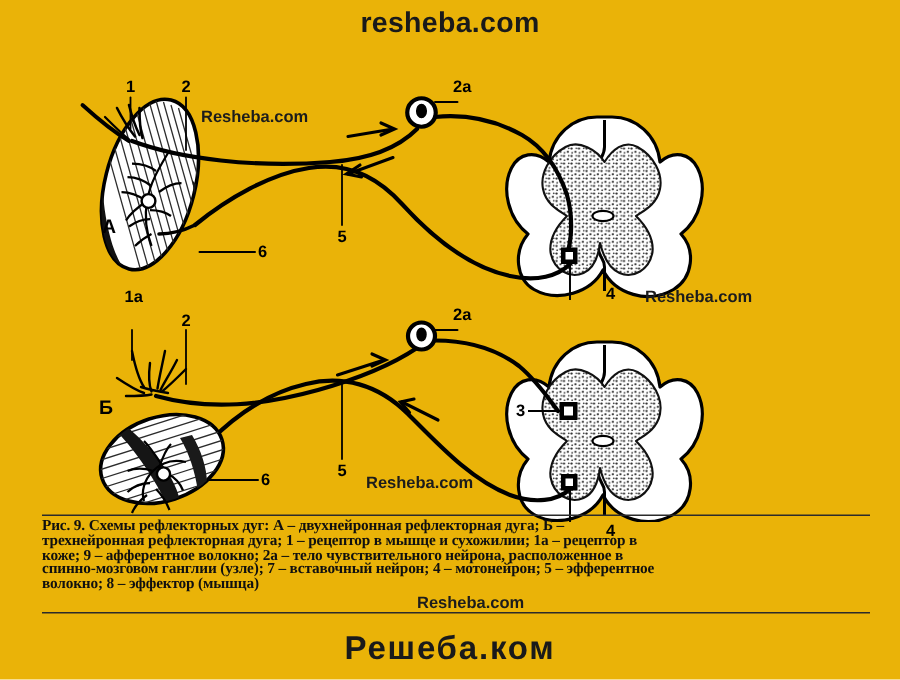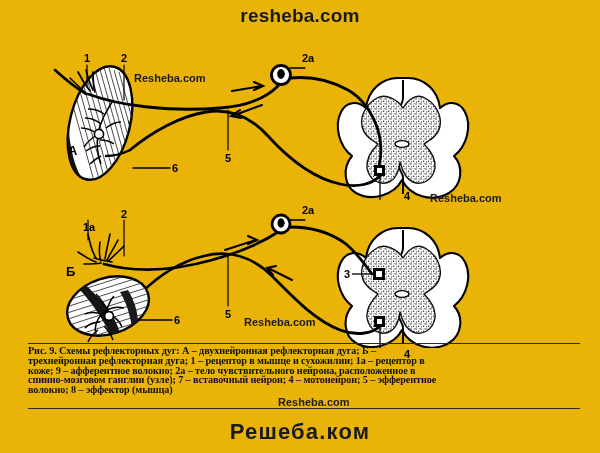--- a/index.html
+++ b/index.html
@@ -301,21 +301,21 @@
   </svg>
 
   <div class="lbl" style="left:84px;  top:52px;">1</div>
   <div class="lbl" style="left:121px; top:52px;">2</div>
   <div class="lbl" style="left:302px; top:52px;">2а</div>
   <div class="lbl" style="left:225px; top:152px;">5</div>
   <div class="lbl" style="left:172px; top:162px;">6</div>
   <div class="lbl" style="left:404px; top:190px;">4</div>
   <div class="lbl big" style="left:68px; top:143px;">А</div>
 
-  <div class="lbl" style="left:83px;  top:221px;">1а</div>
+  <div class="lbl" style="left:83px;  top:192px;">1а</div>
   <div class="lbl" style="left:121px; top:208px;">2</div>
   <div class="lbl" style="left:302px; top:204px;">2а</div>
   <div class="lbl" style="left:225px; top:308px;">5</div>
   <div class="lbl" style="left:174px; top:314px;">6</div>
   <div class="lbl" style="left:344px; top:268px;">3</div>
   <div class="lbl" style="left:404px; top:348px;">4</div>
   <div class="lbl big" style="left:66px; top:264px;">Б</div>
 
   <div class="wm-inline" style="left:134px; top:72px;">Resheba.com</div>
   <div class="wm-inline" style="left:430px; top:192px;">Resheba.com</div>

